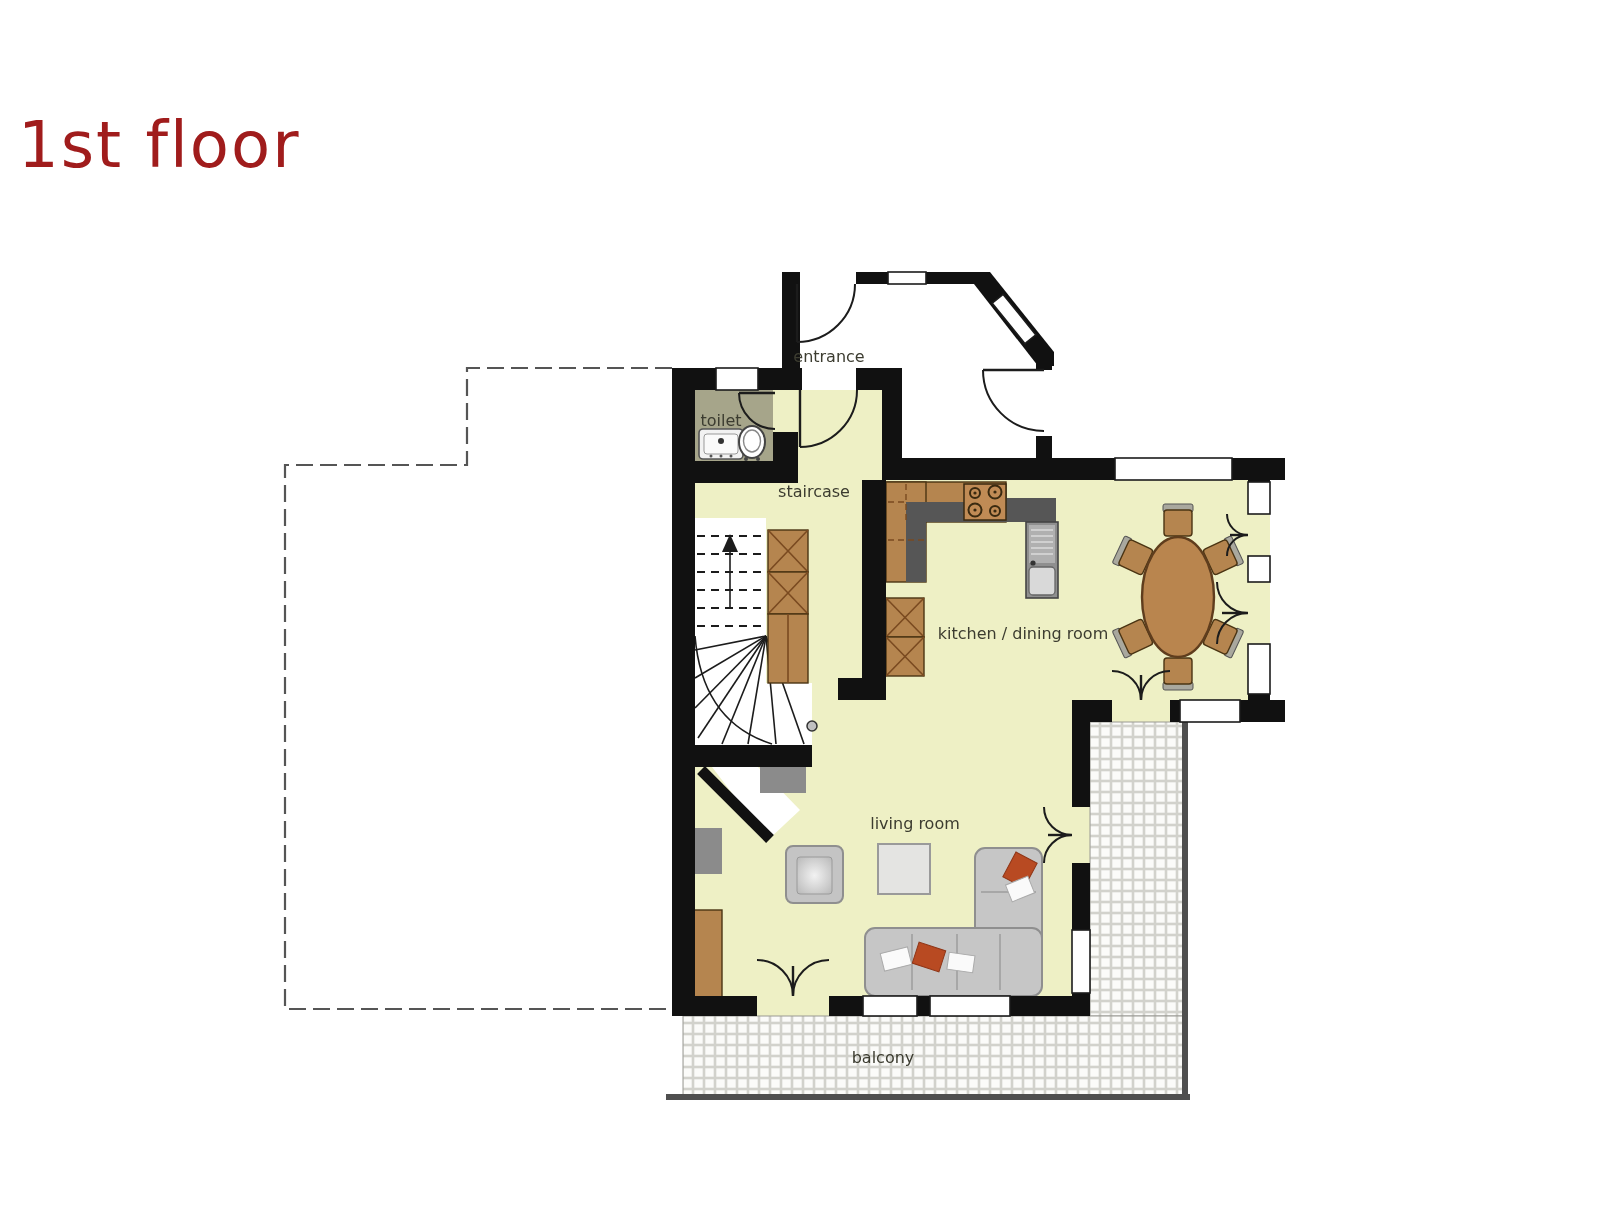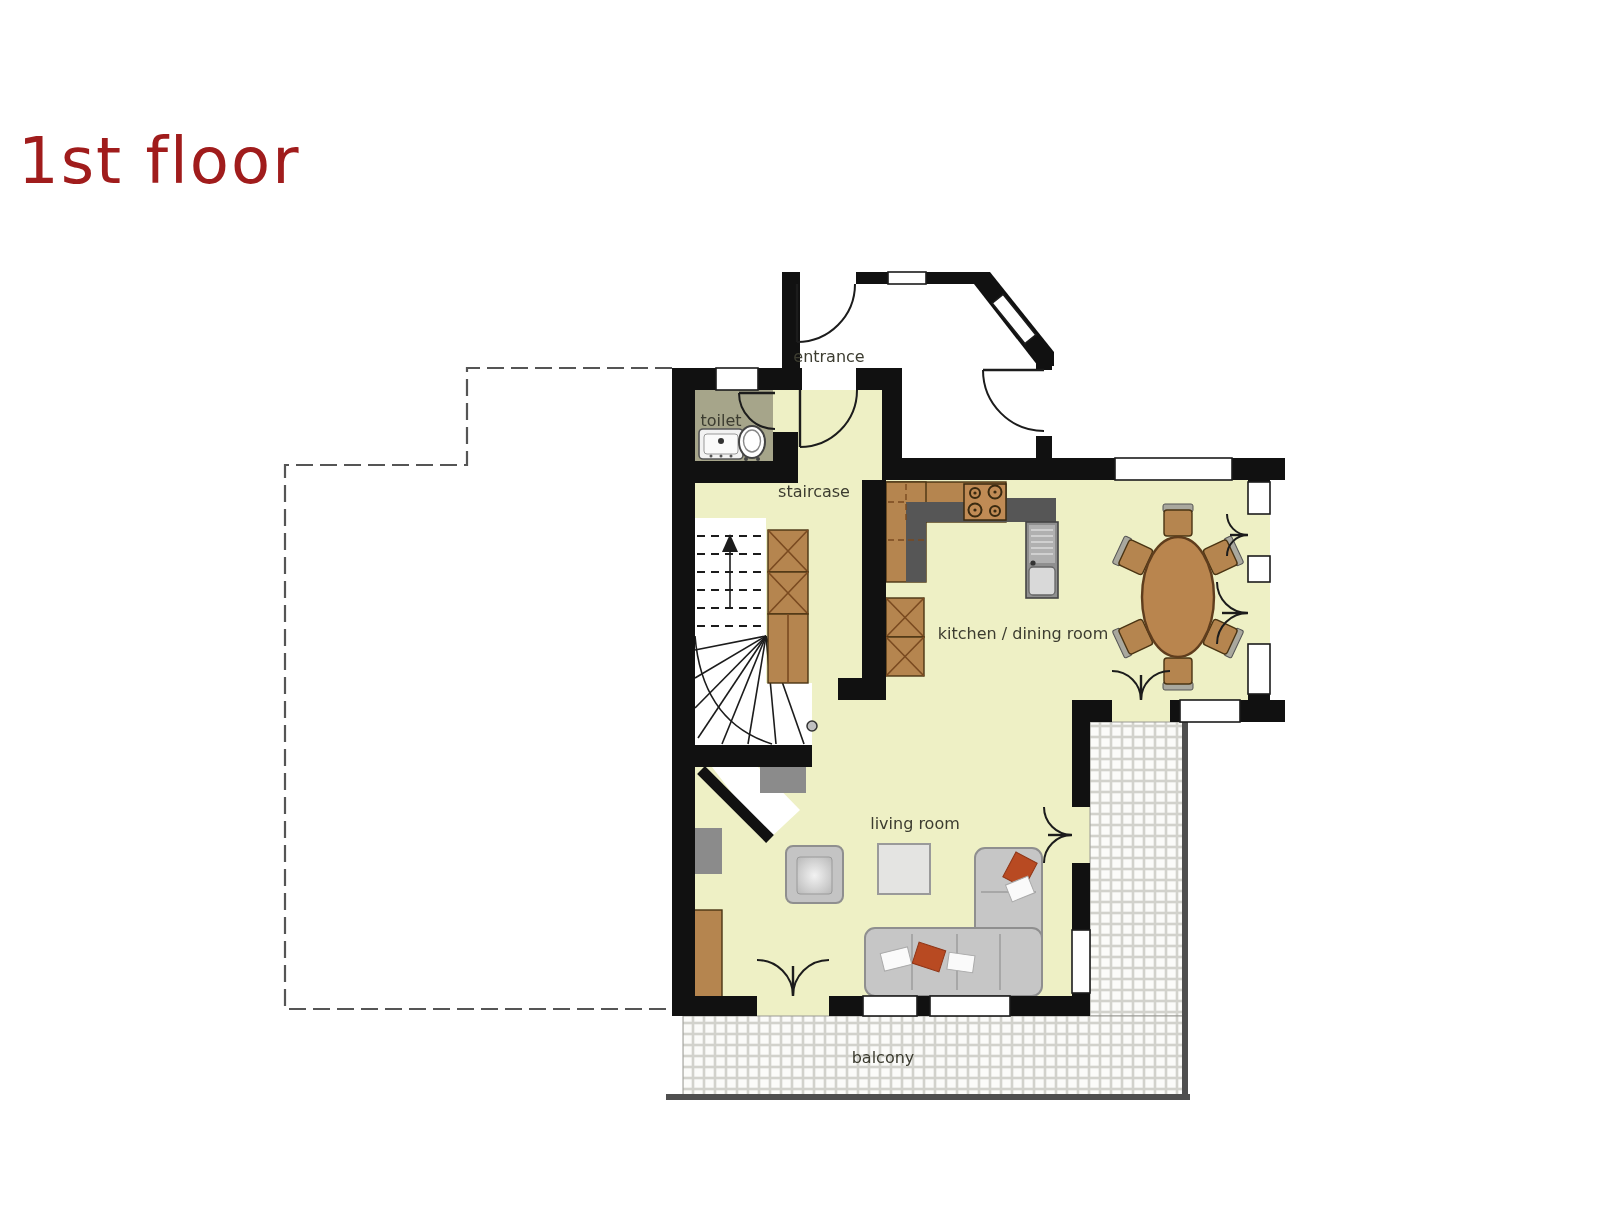--- a/index.html
+++ b/index.html
@@ -1,18 +1,18 @@
 <!DOCTYPE html>
 <html style="--accent-title: #a01c1c; --wall: #111111; --floor-main: #eef0c5; --floor-toilet: #a6a58a; --floor-outdoor: #ffffff; --tile-grout: #d2d2cc; --wood: #b5854f; --wood-dark: #7a4a20; --counter-gray: #565656; --sofa-gray: #c6c6c6; --pillow-red: #b84a22; --label-text: #3c3c30; --outline-gray: #555555; --understair-gray: #8b8b8b;"><head>
 <meta charset="utf-8">
 <style>
   html,body{margin:0;padding:0;background:#ffffff;}
   body{width:1606px;height:1205px;position:relative;font-family:"DejaVu Sans",sans-serif;overflow:hidden;}
   #plan-title{
-    position:absolute;left:18px;top:124px;
+    position:absolute;left:18px;top:108px;
     font-size:64px;font-weight:400;letter-spacing:2px;
     color:var(--accent-title,#a01c1c);
     font-family:"DejaVu Sans",sans-serif;
   }
   #plan-svg{position:absolute;left:0;top:0;}
   .wall{fill:var(--wall,#111111);}
   .window{fill:#ffffff;stroke:#1c1c1c;stroke-width:1.6;}
   .floor-main{fill:var(--floor-main,#eef0c5);}
   .floor-wc{fill:var(--floor-toilet,#a6a58a);}
   .porch{fill:var(--floor-outdoor,#ffffff);}

